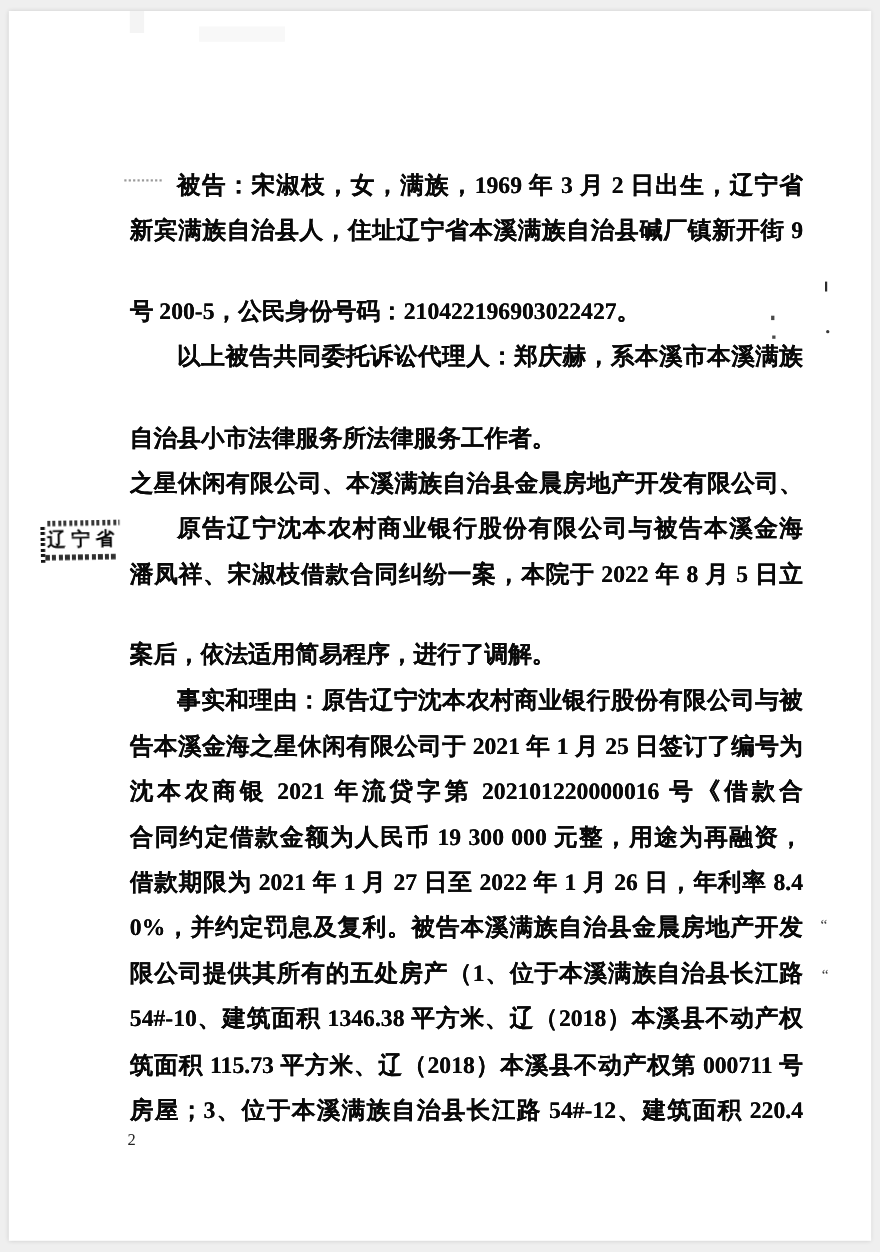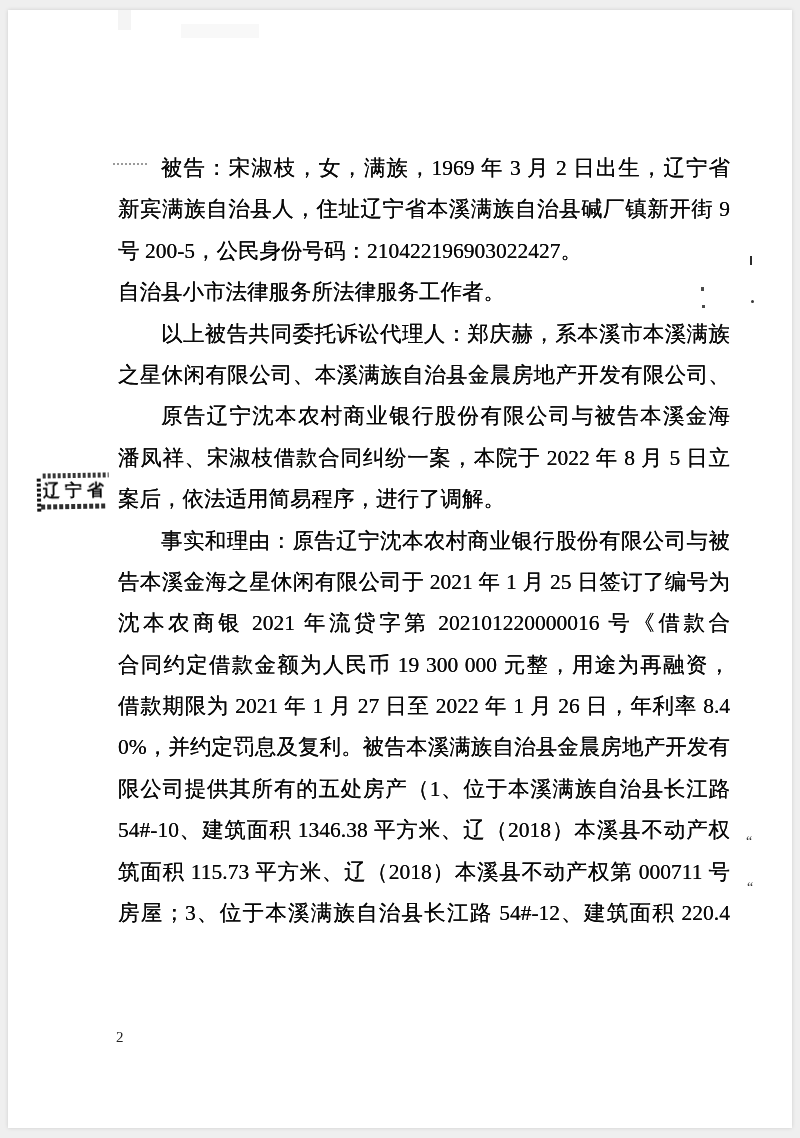--- a/index.html
+++ b/index.html
@@ -30,30 +30,31 @@
   .content {
     position: absolute;
     left: 110px;
     top: 138px;
     width: 612px;
     font-size: 21.5px;
     line-height: 41.4px;
     color: #1b1b1b;
     filter: blur(0.35px) contrast(1.18);
     text-shadow: 0 0 0.4px #1b1b1b;
+    font-weight: bold;
   }
   .line {
     height: 41.4px;
     overflow: hidden;
     text-align: justify;
     text-align-last: justify;
     white-space: normal;
   }
   .line.indent { padding-left: 43px; }
-  .line.para-end { text-align-last: left; }
+  .line.para-end { text-align-last: left; margin-top: 32px; }
   
   .page-number {
     position: absolute;
     left: 108px;
     top: 1019px;
     font-size: 15px;
     color: #222;
     filter: blur(0.2px);
   }
   
@@ -124,22 +125,22 @@
       <div class="stamp-side"></div>
       <div class="stamp-noise"></div>
       <div class="stamp-text">辽宁省</div>
       <div class="stamp-noise bottom"></div>
     </div>
 
     <div class="content" id="doc-lines">
         <div class="line indent">被告：宋淑枝，女，满族，1969 年 3 月 2 日出生，辽宁省</div>
         <div class="line">新宾满族自治县人，住址辽宁省本溪满族自治县碱厂镇新开街 9</div>
         <div class="line para-end">号 200-5，公民身份号码：210422196903022427。</div>
+        <div class="line indent">以上被告共同委托诉讼代理人：郑庆赫，系本溪市本溪满族</div>
         <div class="line para-end">自治县小市法律服务所法律服务工作者。</div>
-        <div class="line indent">以上被告共同委托诉讼代理人：郑庆赫，系本溪市本溪满族</div>
         <div class="line">之星休闲有限公司、本溪满族自治县金晨房地产开发有限公司、</div>
         <div class="line indent">原告辽宁沈本农村商业银行股份有限公司与被告本溪金海</div>
         <div class="line">潘凤祥、宋淑枝借款合同纠纷一案，本院于 2022 年 8 月 5 日立</div>
         <div class="line para-end">案后，依法适用简易程序，进行了调解。</div>
         <div class="line indent">事实和理由：原告辽宁沈本农村商业银行股份有限公司与被</div>
         <div class="line">告本溪金海之星休闲有限公司于 2021 年 1 月 25 日签订了编号为</div>
         <div class="line">沈本农商银 2021 年流贷字第 202101220000016 号《借款合同》，</div>
         <div class="line">合同约定借款金额为人民币 19 300 000 元整，用途为再融资，</div>
         <div class="line">借款期限为 2021 年 1 月 27 日至 2022 年 1 月 26 日，年利率 8.4</div>
         <div class="line">0%，并约定罚息及复利。被告本溪满族自治县金晨房地产开发有</div>

